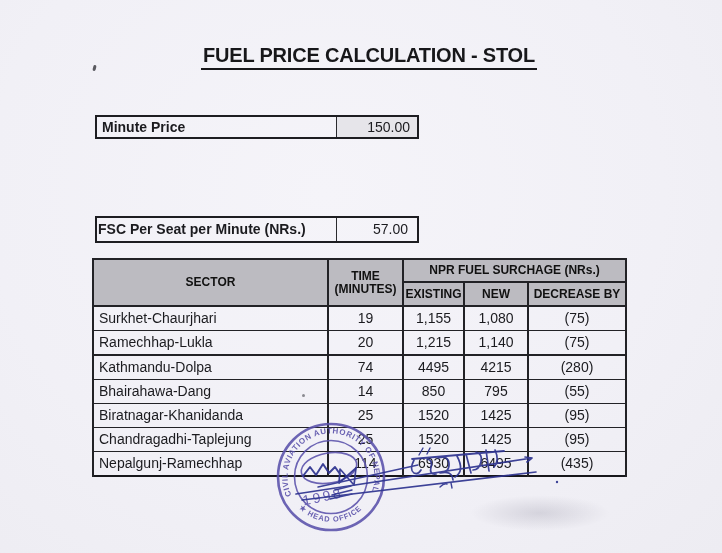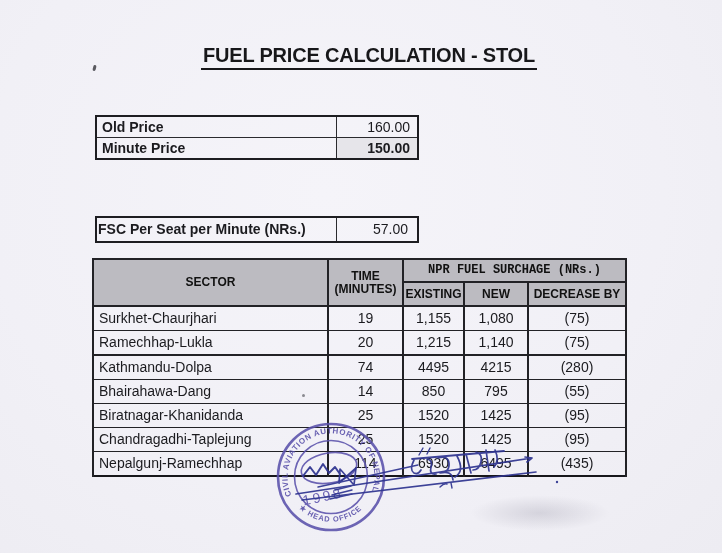--- a/index.html
+++ b/index.html
@@ -16,33 +16,33 @@
   .title{
     font-size:20px;font-weight:bold;letter-spacing:-0.2px;color:#17171a;
     border-bottom:2.5px solid #17171a;padding:0 2px 2px 2px;
   }
   
   table{border-collapse:collapse;table-layout:fixed;}
   .t1{position:absolute;left:95px;top:115px;width:322px;border:2.4px solid #1d1d21;}
   .t1 td{border:1.2px solid #2a2a2e;height:18px;font-size:14px;line-height:18px;overflow:hidden;white-space:nowrap;}
   .t1 td.lbl{font-weight:bold;padding-left:5px;}
   .t1 td.val{text-align:right;padding-right:7px;}
-  .t1 tr.shaded td.val{background:#e6e5ea;font-weight:bold;}
+  .t1 tr.shaded td.val{background:#e6e5ea;}
   
   .t2{position:absolute;left:95px;top:216px;width:322px;border:2.4px solid #1d1d21;}
   .t2 td{border:1.2px solid #2a2a2e;height:21px;font-size:14px;line-height:21px;white-space:nowrap;overflow:hidden;}
   .t2 td.lbl{font-weight:bold;padding-left:1px;}
   .t2 td.val{text-align:right;padding-right:9px;}
   
   .t3{position:absolute;left:92px;top:258px;width:533px;border:2.6px solid #17171b;}
   .t3 th{
     background:#bcbbc1;font-size:12px;font-weight:bold;color:#111;
     border:2px solid #222226;text-align:center;padding:1px 0;line-height:13px;
   }
-  .t3 th.group{height:19px;font-family:Liberation Mono, monospace;}
+  .t3 th.group{height:19px;}
   .t3 th.sub{height:20px;}
   .t3 td{
     border:2px solid #222226;border-top-width:1.3px;border-bottom-width:1.3px;
     height:21px;font-size:14px;line-height:21px;white-space:nowrap;overflow:hidden;
   }
   .t3 td.sector{text-align:left;padding-left:5px;}
   .t3 td.num{text-align:center;}
   .t3 tr.heavy td{border-bottom-width:2.4px;}
   .t3 thead tr:last-child th{border-bottom-width:2.4px;}
   
@@ -62,24 +62,20 @@
   <div class="title-wrap">
     <span class="title">FUEL PRICE CALCULATION - STOL</span>
   </div>
 
   <table class="t1">
     <colgroup>
         <col style="width:240px">
         <col style="width:82px">
       </colgroup>
     <tbody>
-        <tr>
-      <td class="lbl">Old Price</td>
-      <td class="val">160.00</td>
-    </tr>
     <tr class="shaded">
       <td class="lbl">Minute Price</td>
       <td class="val">150.00</td>
     </tr>
   </tbody>
     </table>
 
   <table class="t2">
     <colgroup>
         <col style="width:240px">

